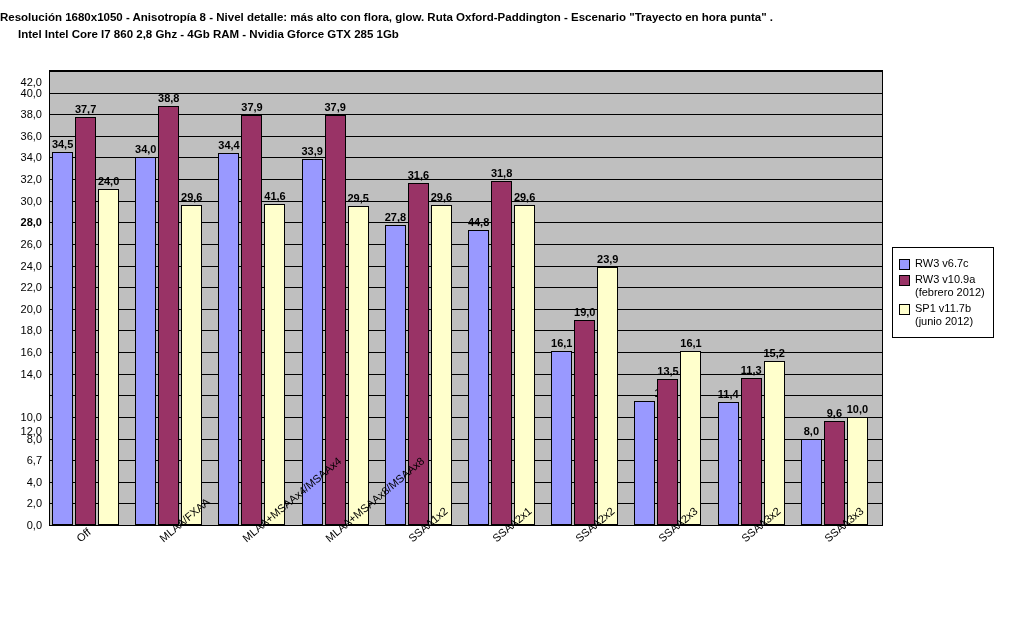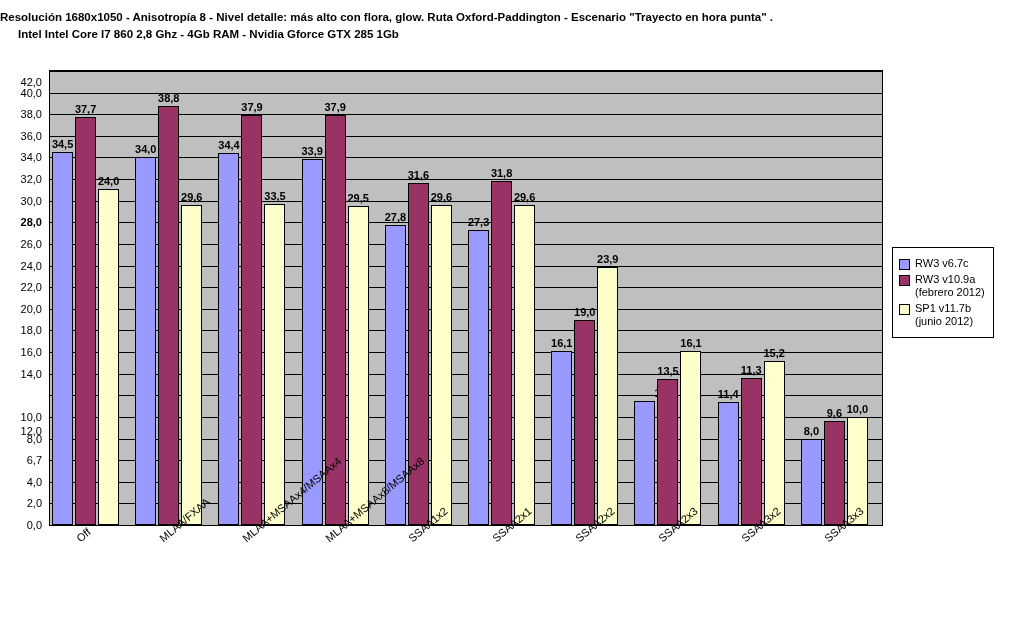--- a/index.html
+++ b/index.html
@@ -209,41 +209,41 @@
         <div class="bar-value" style="left: 35.6px; bottom: 421.41px;">38,8</div>
         <div class="bar s2" style="left: 48.1px; width: 21px; height: 319.962px;"></div>
         <div class="bar-value" style="left: 58.6px; bottom: 321.962px;">29,6</div>
       </div>
       <div class="group" style="left: 166.4px; width: 83.2px;">
         <div class="bar s0" style="left: 2.1px; width: 21px; height: 371.848px;"></div>
         <div class="bar-value" style="left: 12.6px; bottom: 373.848px;">34,4</div>
         <div class="bar s1" style="left: 25.1px; width: 21px; height: 409.681px;"></div>
         <div class="bar-value" style="left: 35.6px; bottom: 411.681px;">37,9</div>
         <div class="bar s2" style="left: 48.1px; width: 21px; height: 321.043px;"></div>
-        <div class="bar-value" style="left: 58.6px; bottom: 323.043px;">33,5</div>
+        <div class="bar-value" style="left: 58.6px; bottom: 323.043px;">41,6</div>
       </div>
       <div class="group" style="left: 249.6px; width: 83.2px;">
         <div class="bar s0" style="left: 2.1px; width: 21px; height: 366.443px;"></div>
         <div class="bar-value" style="left: 12.6px; bottom: 368.443px;">33,9</div>
         <div class="bar s1" style="left: 25.1px; width: 21px; height: 409.681px;"></div>
         <div class="bar-value" style="left: 35.6px; bottom: 411.681px;">37,9</div>
         <div class="bar s2" style="left: 48.1px; width: 21px; height: 318.881px;"></div>
         <div class="bar-value" style="left: 58.6px; bottom: 320.881px;">29,5</div>
       </div>
       <div class="group" style="left: 332.8px; width: 83.2px;">
         <div class="bar s0" style="left: 2.1px; width: 21px; height: 300.505px;"></div>
         <div class="bar-value" style="left: 12.6px; bottom: 302.505px;">27,8</div>
         <div class="bar s1" style="left: 25.1px; width: 21px; height: 341.581px;"></div>
         <div class="bar-value" style="left: 35.6px; bottom: 343.581px;">31,6</div>
         <div class="bar s2" style="left: 48.1px; width: 21px; height: 319.962px;"></div>
         <div class="bar-value" style="left: 58.6px; bottom: 321.962px;">29,6</div>
       </div>
       <div class="group" style="left: 416px; width: 83.2px;">
         <div class="bar s0" style="left: 2.1px; width: 21px; height: 295.1px;"></div>
-        <div class="bar-value" style="left: 12.6px; bottom: 297.1px;">27,3</div>
+        <div class="bar-value" style="left: 12.6px; bottom: 297.1px;">44,8</div>
         <div class="bar s1" style="left: 25.1px; width: 21px; height: 343.743px;"></div>
         <div class="bar-value" style="left: 35.6px; bottom: 345.743px;">31,8</div>
         <div class="bar s2" style="left: 48.1px; width: 21px; height: 319.962px;"></div>
         <div class="bar-value" style="left: 58.6px; bottom: 321.962px;">29,6</div>
       </div>
       <div class="group" style="left: 499.2px; width: 83.2px;">
         <div class="bar s0" style="left: 2.1px; width: 21px; height: 174.033px;"></div>
         <div class="bar-value" style="left: 12.6px; bottom: 176.033px;">16,1</div>
         <div class="bar s1" style="left: 25.1px; width: 21px; height: 205.381px;"></div>
         <div class="bar-value" style="left: 35.6px; bottom: 207.381px;">19,0</div>

